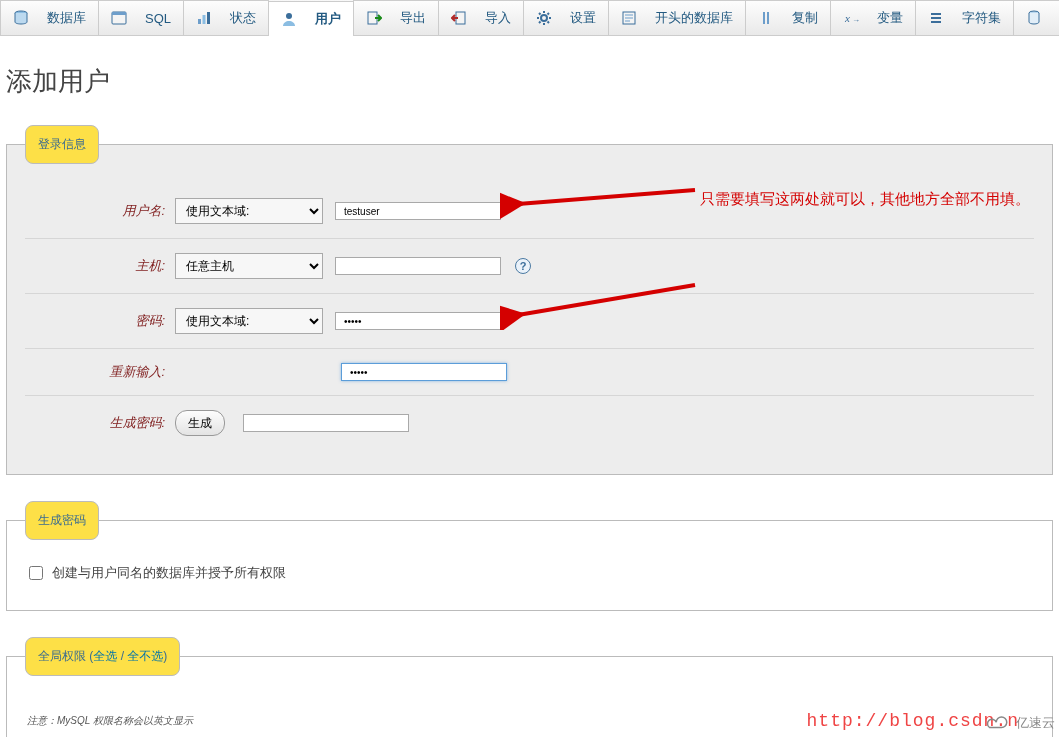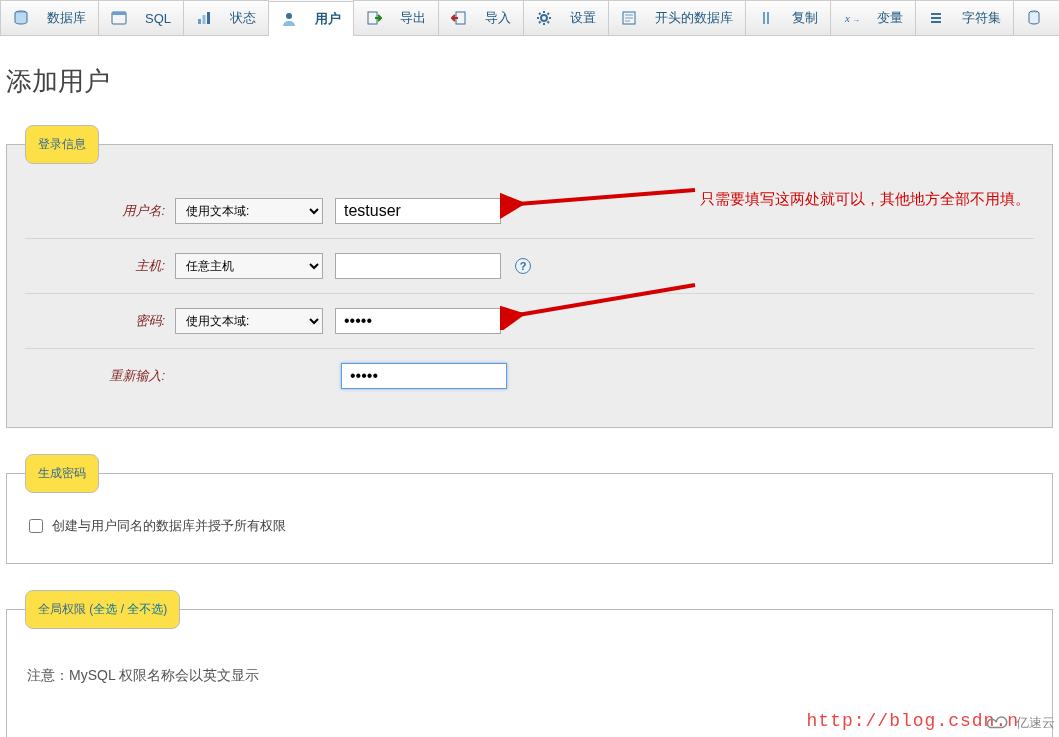--- a/index.html
+++ b/index.html
@@ -95,25 +95,25 @@
   .fsel {
     height: 26px;
     width: 148px;
     border: 1px solid #a9a9a9;
     background: #f7f7f7;
     font-size: 12px;
     padding: 0 6px;
     margin-right: 12px;
   }
   .ftxt {
-    height: 26px;
+    height: 18px;
     width: 166px;
     border: 1px solid #a9a9a9;
     padding: 0 8px;
-    font-size: 16px;
+    font-size: 10px;
     background: #fff;
   }
   .ftxt.focus { border:1px solid #5b9dd9; box-shadow: 0 0 3px rgba(91,157,217,.7); }
   .genbtn {
     height: 26px;
     padding: 0 12px;
     border: 1px solid #999;
     border-radius: 12px;
     background: linear-gradient(#fdfdfd,#e3e3e3);
     font-size: 12px;
@@ -131,21 +131,21 @@
     border-radius:50%;
     background:#eaf2fa;
     cursor:pointer;
   }
 
   
   .chk-line { display:flex; align-items:center; gap:6px; font-size:13px; color:#444; padding:3px 0; }
   .chk-line input { width:14px;height:14px; }
 
   
-  .note { color:#555; font-size:14px; margin: 18px 0 20px 2px; }
+  .note { font-style: italic; color:#555; font-size:10px; margin: 18px 0 20px 2px; }
 
   
   .anno { position:absolute; color:#d40000; font-size:15px; pointer-events:none; }
   .arrow { position:absolute; pointer-events:none; }
 
   
   .wmark-text{
     position:absolute; right:40px; bottom:6px;
     color:#ef4444; font-size:18px; font-family:"Courier New",monospace;
     letter-spacing:1px;
@@ -300,20 +300,25 @@
     </select>
     <input class="ftxt" value="•••••" style="">
   </div>
 
   <div class="frow">
     <div class="flabel">重新输入:</div>
     <span style="width:166px;display:inline-block"></span>
     <input class="ftxt focus" value="•••••" style="">
   </div>
 
+  <div class="frow">
+    <div class="flabel">生成密码:</div>
+    <button class="genbtn">生成</button>
+    <input class="ftxt" value="" style="">
+  </div>
 </fieldset>
 
 <svg class="arrow" style="left:500px;top:180px" width="200" height="40">
   <defs>
       <marker id="ah1" markerWidth="12" markerHeight="12" refX="2" refY="5" orient="auto">
         <path d="M10 0L0 5L10 10z" fill="#d40000"></path>
       </marker>
     </defs>
   <line x1="195" y1="10" x2="18" y2="24" stroke="#d40000" stroke-width="4" marker-end="url(#ah1)"></line>
 </svg>

